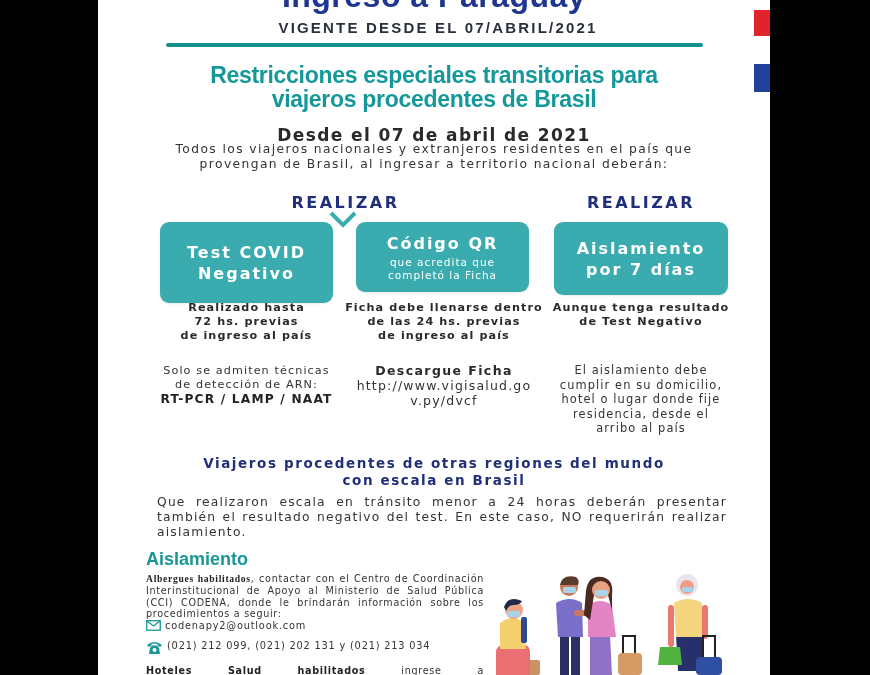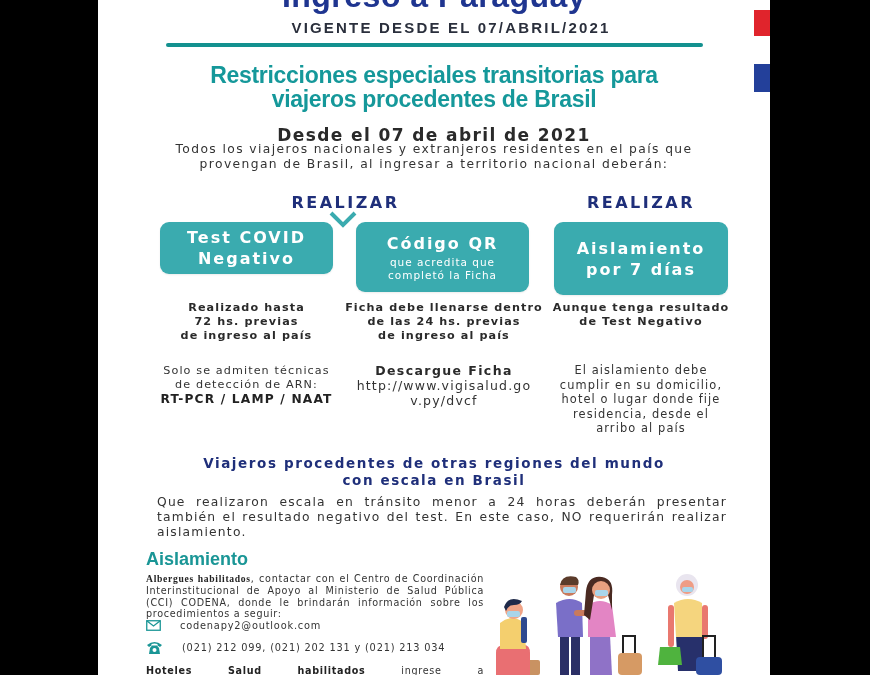--- a/index.html
+++ b/index.html
@@ -1,37 +1,37 @@
 <!DOCTYPE html>
 <html><head>
 <meta charset="utf-8">
 <style>
   html, body { margin:0; padding:0; }
   body { width:870px; height:675px; background:#000; position:relative; overflow:hidden; font-family:"DejaVu Sans", sans-serif; }
   .page { position:absolute; left:98px; top:0; width:672px; height:675px; background:#fff; overflow:hidden; }
   .abs { position:absolute; }
 
   .main-title { left:0; width:672px; top:-22px; font-family:"Liberation Sans", sans-serif; font-weight:bold; font-size:32px; color:#1f3590; text-align:center; letter-spacing:0.5px; }
-  .vigente { left:17px; width:672px; top:19px; font-family:"Liberation Sans", sans-serif; font-weight:bold; font-size:15px; letter-spacing:2.2px; color:#2a2f3c; text-align:center; }
+  .vigente { left:4px; width:672px; top:19px; font-family:"Liberation Sans", sans-serif; font-weight:bold; font-size:15px; letter-spacing:2.2px; color:#2a2f3c; text-align:center; }
   .rule { left:68px; top:43px; width:537px; height:4px; background:#13918f; border-radius:2px; }
 
   .h-restr { left:40px; width:592px; top:63px; font-family:"Liberation Sans", sans-serif; font-weight:bold; font-size:23px; line-height:24px; color:#15989a; text-align:center; letter-spacing:-0.3px; }
   .desde { left:0; width:672px; top:125px; font-family:"DejaVu Sans", sans-serif; font-weight:bold; font-size:17px; letter-spacing:1.4px; color:#2a2a2a; text-align:center; }
   .intro { left:40px; width:592px; top:142px; font-family:"DejaVu Sans", sans-serif; font-size:12.3px; line-height:15px; letter-spacing:1.4px; color:#333; text-align:center; }
 
   .label-hdr { font-family:"DejaVu Sans", sans-serif; font-weight:bold; font-size:16px; letter-spacing:2.5px; color:#1f2f7a; }
   .presentar { left:150px; width:195px; top:193px; text-align:center; }
   .realizar { left:456px; width:174px; top:193px; text-align:center; }
 
   .chev { left:230px; top:210px; width:30px; height:22px; }
 
   .box { background:#3aabaf; border-radius:9px; color:#fff; display:flex; flex-direction:column; align-items:center; justify-content:center; text-align:center; box-shadow:0 1px 2px rgba(0,0,0,0.08); }
   .box .big { font-family:"DejaVu Sans", sans-serif; font-weight:bold; font-size:16px; letter-spacing:2px; line-height:21px; }
   .box .small { font-family:"DejaVu Sans", sans-serif; font-size:10.5px; letter-spacing:1px; line-height:13px; }
-  .box1 { left:62px; top:222px; width:173px; height:52px; }
+  .box1 { left:62px; top:222px; width:173px; height:81px; }
   .box2 { left:258px; top:222px; width:173px; height:70px; }
   .box3 { left:456px; top:222px; width:174px; height:73px; }
 
   .sub { font-family:"DejaVu Sans", sans-serif; font-size:11.2px; line-height:14px; letter-spacing:1.1px; color:#2a2a2a; text-align:center; }
   .sub.bold { font-weight:bold; }
   .sub1 { left:52px; width:193px; top:301px; }
   .sub2 { left:246px; width:200px; top:301px; }
   .sub3 { left:446px; width:194px; top:301px; }
 
   .tec { left:52px; width:193px; top:364px; }
@@ -41,21 +41,21 @@
   .ficha .title { font-weight:bold; font-size:12.5px; letter-spacing:1.4px; color:#2a2a2a; }
   .ficha .url { font-size:12.5px; letter-spacing:1.2px; color:#333; line-height:15px; }
   .aisl-desc { left:446px; width:194px; top:363px; color:#333; font-size:11.4px; line-height:14.5px; }
 
   .h-otras { left:40px; width:592px; top:455px; font-family:"DejaVu Sans", sans-serif; font-weight:bold; font-size:13.5px; letter-spacing:1.6px; line-height:17px; color:#1f2f7a; text-align:center; }
   .otras-body { left:59px; width:570px; top:495px; font-family:"DejaVu Sans", sans-serif; font-size:12.3px; line-height:15px; letter-spacing:1.2px; color:#333; text-align:justify; text-align-last:left; }
 
   .h-aisl { left:48px; top:549px; font-family:"Liberation Sans", sans-serif; font-weight:bold; font-size:18px; color:#1a9696; }
   .aisl-body { left:48px; width:338px; top:573px; font-family:"DejaVu Sans", sans-serif; font-size:9.6px; line-height:11.8px; letter-spacing:0.7px; color:#333; text-align:justify; text-align-last:left; }
   .aisl-body b { color:#222;font-family:Liberation Serif, serif; }
-  .contact { left:48px; font-family:"DejaVu Sans", sans-serif; font-size:9.8px; letter-spacing:0.8px; color:#333; display:flex; align-items:center; gap:19px; }
+  .contact { left:48px; font-family:"DejaVu Sans", sans-serif; font-size:9.8px; letter-spacing:0.8px; color:#333; display:flex; gap:4px; }
   .contact-mail { top:620px; }
   .contact-phone { top:640px; }
   .hoteles { left:48px; width:338px; top:665px; font-family:"DejaVu Sans", sans-serif; font-size:9.6px; letter-spacing:0.7px; color:#333; display:flex; justify-content:space-between; }
   .hoteles b { color:#222; }
 
   .illus { left:392px; top:565px; width:250px; height:110px; }
 
   .flag-red { position:absolute; left:754px; top:10px; width:16px; height:26px; background:#e0242c; }
   .flag-blue { position:absolute; left:754px; top:64px; width:16px; height:28px; background:#23409a; }
 </style>

